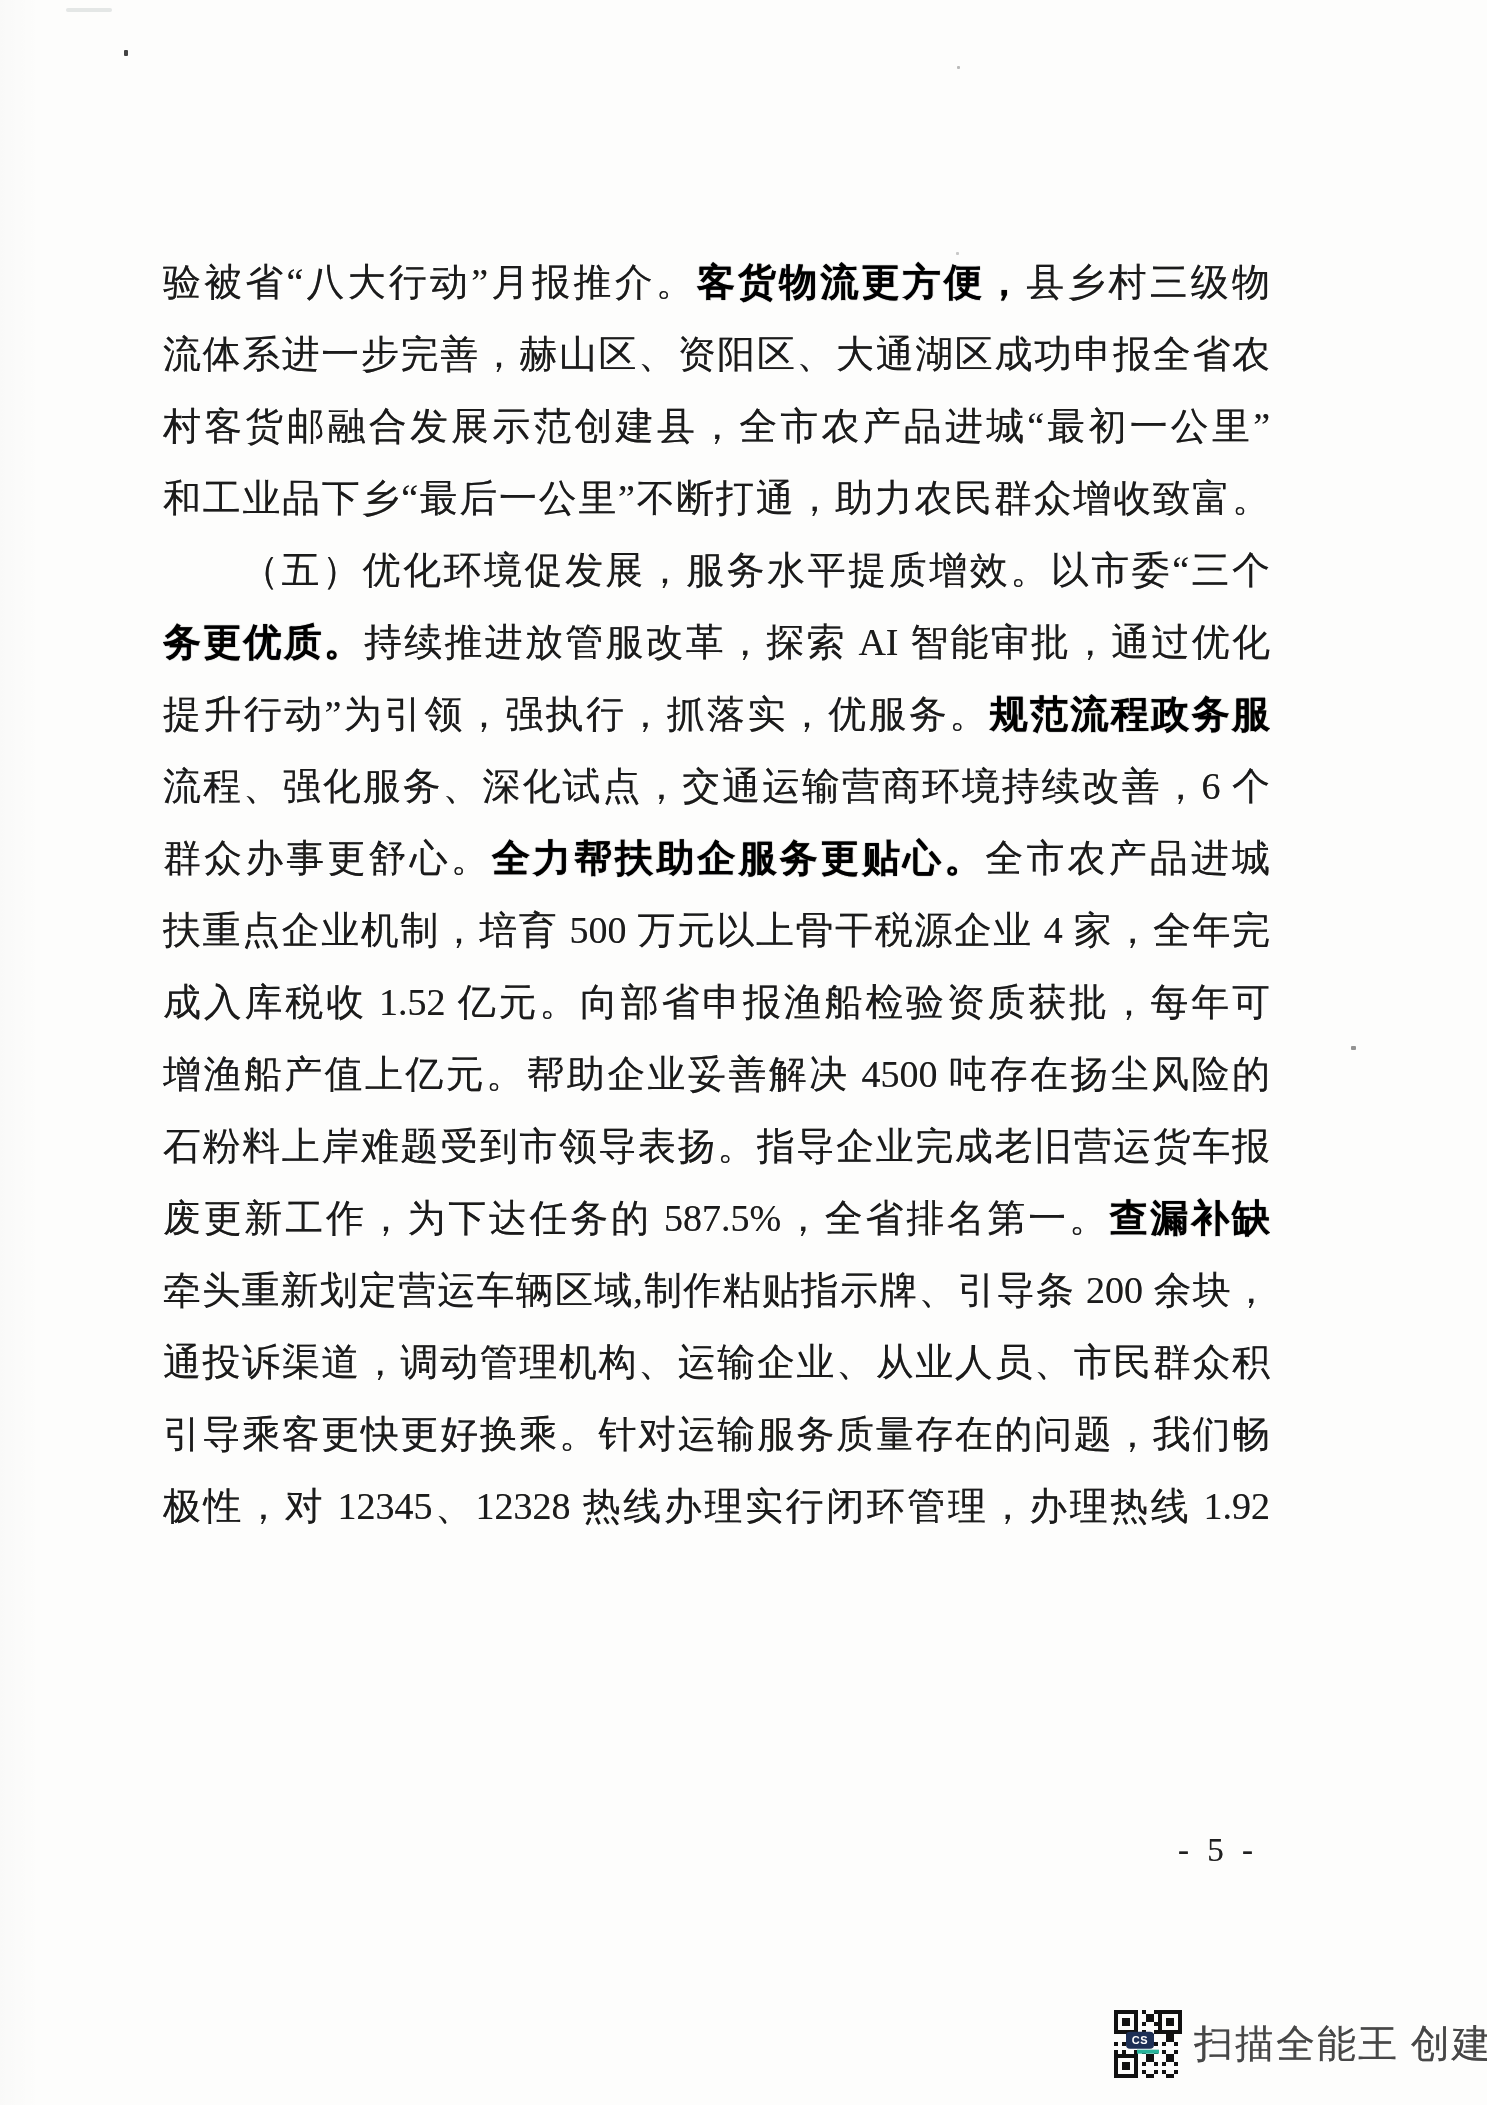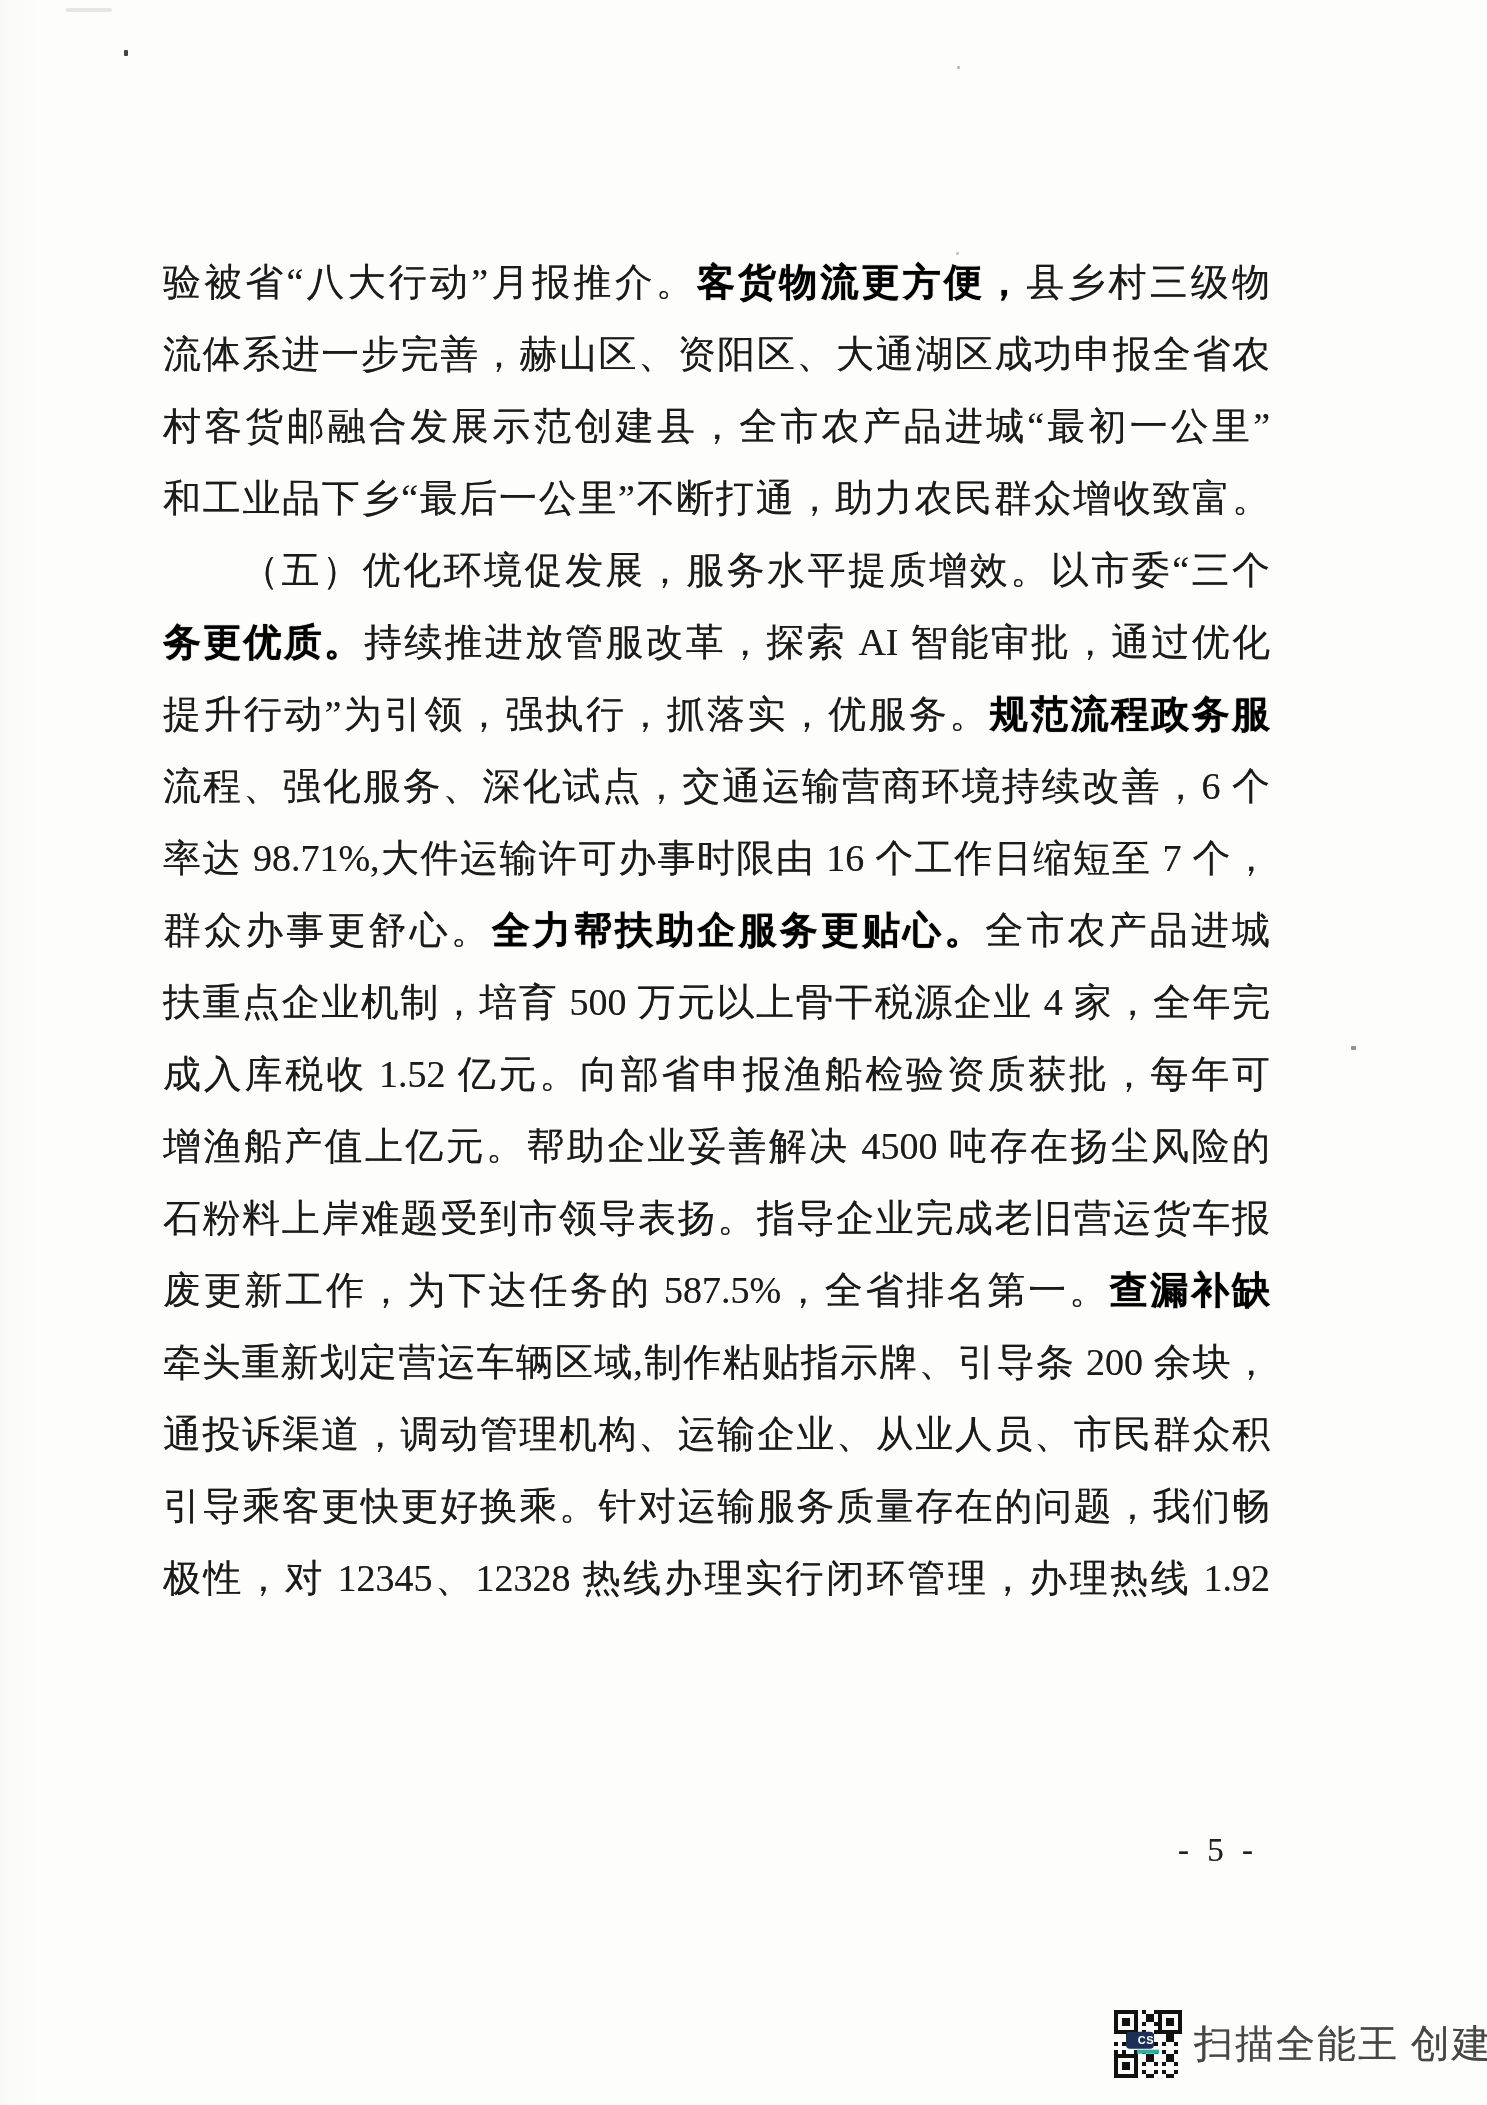--- a/index.html
+++ b/index.html
@@ -33,21 +33,21 @@
   .watermark{
     position:absolute;left:1114px;top:2010px;
     display:flex;align-items:center;
   }
   .qr{
     position:relative;width:68px;height:68px;flex:0 0 auto;
   }
   .qr svg{display:block;}
   .cs-badge{
     position:absolute;left:50%;top:50%;transform:translate(-50%,-56%);
-    width:44px;text-align:right;
+    width:44px;text-align:center;
   }
   .cs-chip{
     display:block;width:28px;height:17px;line-height:17px;
     background:#1d2f55;color:#fff;border-radius:4px;
     font-family:"Liberation Sans","DejaVu Sans",sans-serif;
     font-size:11px;font-weight:bold;letter-spacing:0.5px;
   }
   .cs-bar{display:block;width:22px;height:4px;background:#27b39a;margin:1px auto 0;}
   .wm-text{
     margin-left:12px;font-size:39px;color:#474747;
@@ -74,21 +74,20 @@
 
   <div class="doc-body">
       <div class="line"><span class="seg">验被省“八大行动”月报推介。</span><span class="seg bold">客货物流更方便，</span><span class="seg">县乡村三级物</span></div>
       <div class="line"><span class="seg">流体系进一步完善，赫山区、资阳区、大通湖区成功申报全省农</span></div>
       <div class="line"><span class="seg">村客货邮融合发展示范创建县，全市农产品进城“最初一公里”</span></div>
       <div class="line"><span class="seg">和工业品下乡“最后一公里”不断打通，助力农民群众增收致富。</span></div>
       <div class="line indent"><span class="seg">（五）优化环境促发展，服务水平提质增效。以市委“三个</span></div>
       <div class="line"><span class="seg bold">务更优质。</span><span class="seg">持续推进放管服改革，探索 AI 智能审批，通过优化</span></div>
       <div class="line"><span class="seg">提升行动”为引领，强执行，抓落实，优服务。</span><span class="seg bold">规范流程政务服</span></div>
       <div class="line"><span class="seg">流程、强化服务、深化试点，交通运输营商环境持续改善，6 个</span></div>
-      <div class="line"><span class="seg">率达 98.71%,大件运输许可办事时限由 16 个工作日缩短至 7 个，</span></div>
       <div class="line"><span class="seg">群众办事更舒心。</span><span class="seg bold">全力帮扶助企服务更贴心。</span><span class="seg">全市农产品进城</span></div>
       <div class="line"><span class="seg">扶重点企业机制，培育 500 万元以上骨干税源企业 4 家，全年完</span></div>
       <div class="line"><span class="seg">成入库税收 1.52 亿元。向部省申报渔船检验资质获批，每年可</span></div>
       <div class="line"><span class="seg">增渔船产值上亿元。帮助企业妥善解决 4500 吨存在扬尘风险的</span></div>
       <div class="line"><span class="seg">石粉料上岸难题受到市领导表扬。指导企业完成老旧营运货车报</span></div>
       <div class="line"><span class="seg">废更新工作，为下达任务的 587.5%，全省排名第一。</span><span class="seg bold">查漏补缺</span></div>
       <div class="line"><span class="seg">牵头重新划定营运车辆区域,制作粘贴指示牌、引导条 200 余块，</span></div>
       <div class="line"><span class="seg">通投诉渠道，调动管理机构、运输企业、从业人员、市民群众积</span></div>
       <div class="line"><span class="seg">引导乘客更快更好换乘。针对运输服务质量存在的问题，我们畅</span></div>
       <div class="line"><span class="seg">极性，对 12345、12328 热线办理实行闭环管理，办理热线 1.92</span></div>

